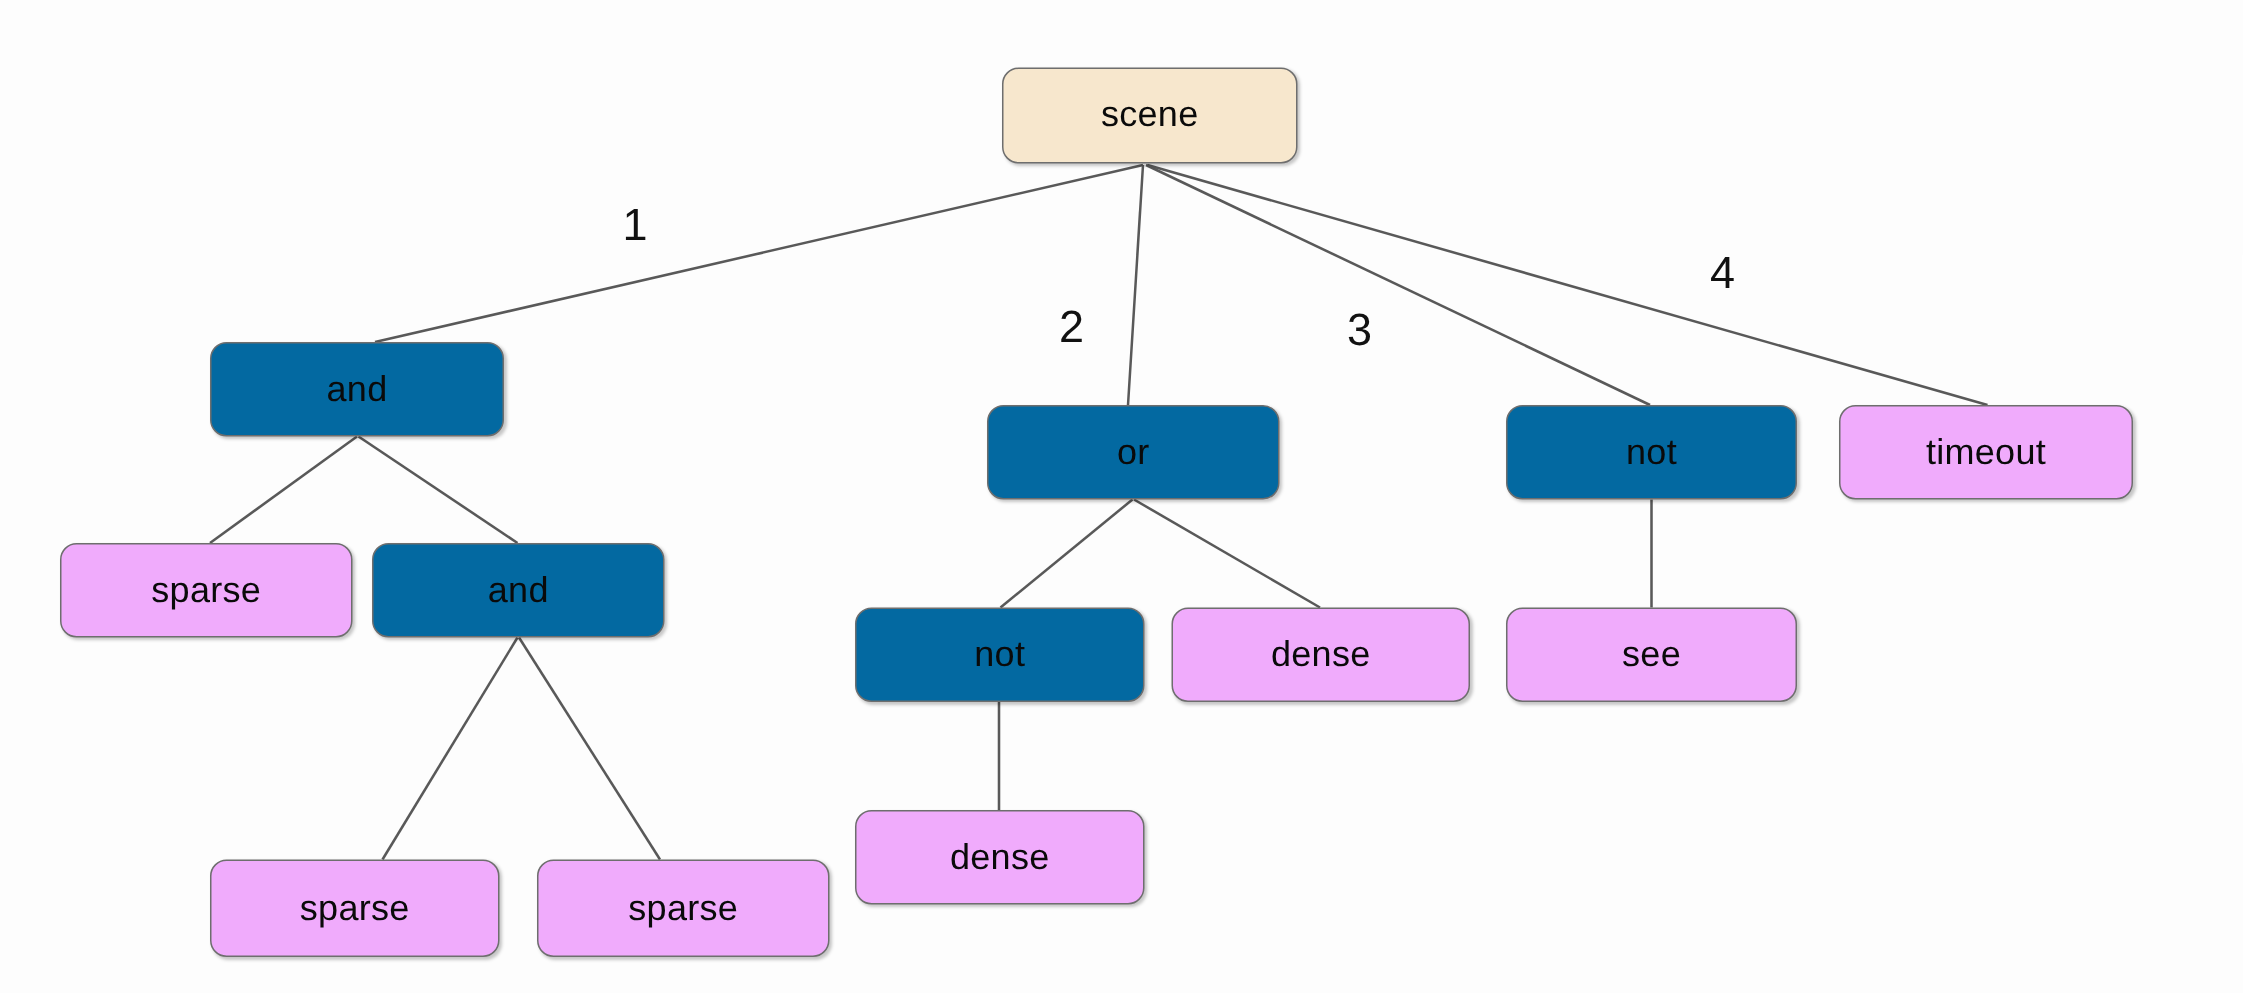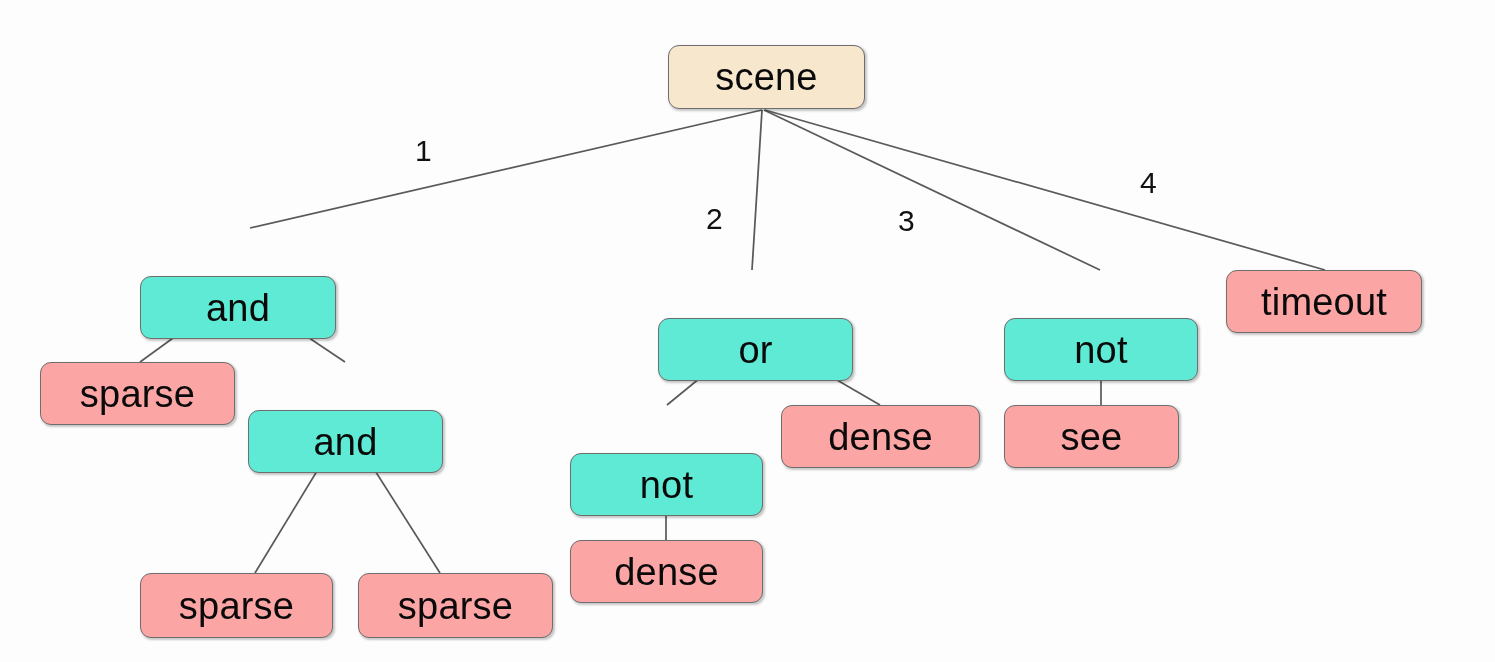--- a/index.html
+++ b/index.html
@@ -27,30 +27,30 @@
     pointer-events: none;
   }
   .node {
     position: absolute;
     box-sizing: border-box;
     border: 1.6px solid #6e6e6e;
     border-radius: 11px;
     display: flex;
     align-items: center;
     justify-content: center;
-    font-size: 38px;
+    font-size: 24px;
     line-height: 1;
     color: #0a0a0a;
     letter-spacing: 0.2px;
     box-shadow: 1.5px 1.5px 2.2px rgba(0,0,0,0.22);
     white-space: nowrap;
   }
   .node.root   { background: #f7e7cd; }
-  .node.op     { background: #5eead4; margin-top: 48px; }
-  .node.leaf   { background: #fca5a5; }
+  .node.op     { background: #0369a1; }
+  .node.leaf   { background: #f0abfc; }
   .edge-label {
     position: absolute;
     font-size: 30px;
     color: #111111;
     line-height: 1;
     white-space: nowrap;
   }
 </style>
 </head>
 <body>
@@ -93,21 +93,21 @@
       </div>
       <div class="node op" style="left: 248px; top: 362px; width: 195px; height: 63px;">
         <span>and</span>
       </div>
       <div class="node op" style="left: 570px; top: 405px; width: 193px; height: 63px;">
         <span>not</span>
       </div>
       <div class="node leaf" style="left: 781px; top: 405px; width: 199px; height: 63px;">
         <span>dense</span>
       </div>
-      <div class="node leaf" style="left: 1004px; top: 405px; width: 175px; height: 63px;">
+      <div class="node leaf" style="left: 1004px; top: 405px; width: 194px; height: 63px;">
         <span>see</span>
       </div>
       <div class="node leaf" style="left: 570px; top: 540px; width: 193px; height: 63px;">
         <span>dense</span>
       </div>
       <div class="node leaf" style="left: 140px; top: 573px; width: 193px; height: 65px;">
         <span>sparse</span>
       </div>
       <div class="node leaf" style="left: 358px; top: 573px; width: 195px; height: 65px;">
         <span>sparse</span>

